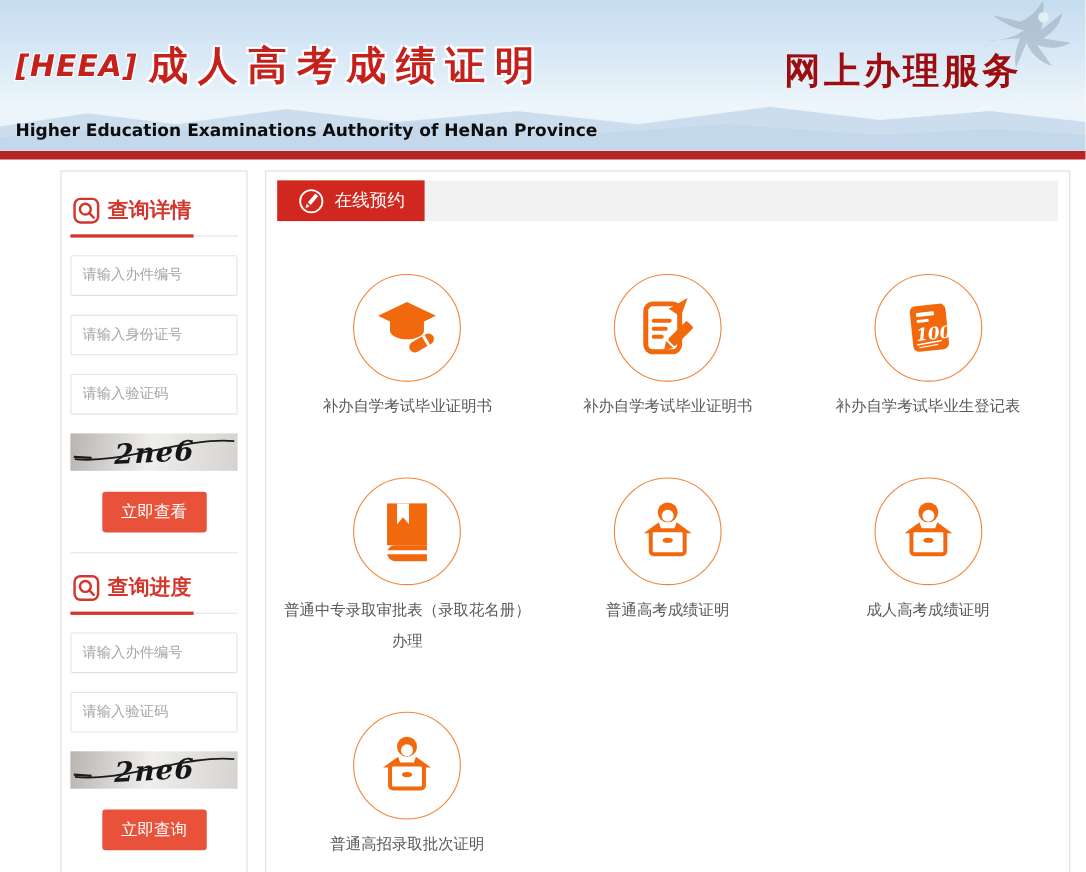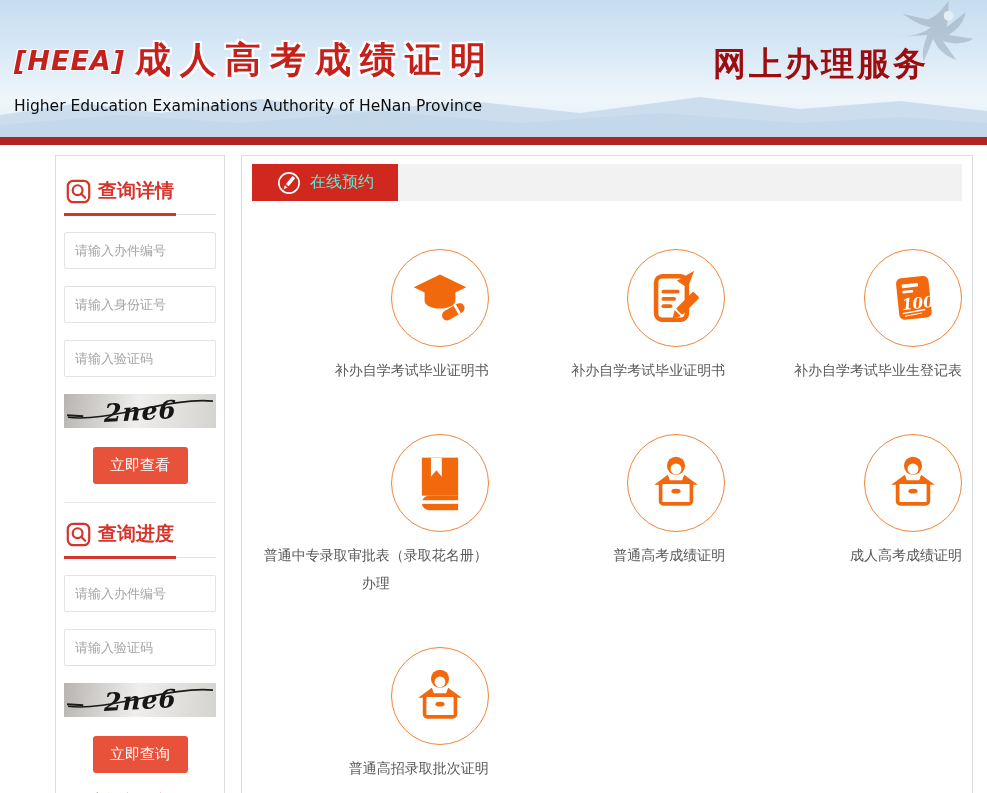--- a/index.html
+++ b/index.html
@@ -18,21 +18,21 @@
   .brand { position:absolute; left:14px; top:36px; }
   .brand-row { display:flex; align-items:center; gap:10px; }
   .logo {
     color:#c5211c; font-weight:bold; font-style:italic; font-size:27px; letter-spacing:1px;
     text-shadow:-1px -1px 0 #fff,1px -1px 0 #fff,-1px 1px 0 #fff,1px 1px 0 #fff;
   }
   .site-title {
     color:#c5211c; font-weight:bold; font-size:36px; letter-spacing:9px;
     text-shadow:-2px -2px 0 #fff,2px -2px 0 #fff,-2px 2px 0 #fff,2px 2px 0 #fff,0 2px 0 #fff,2px 0 0 #fff;
   }
-  .site-subtitle { margin-top:12px; font-size:15.5px; font-weight:normal; color:#0d0d0d; }
+  .site-subtitle { margin-top:25px; font-size:15.5px; font-weight:bold; color:#0d0d0d; }
   .service-title {
     position:absolute; right:58px; top:42px;
     color:#9c0d10; font-weight:bold; font-size:33px; letter-spacing:3px;
     text-shadow:0 1px 0 rgba(255,255,255,.6);
   }
   .red-bar { height:8px; background:#b32525; }
   
   .content { display:flex; gap:16px; margin:10px 15px 0 55px; align-items:flex-start; }
   
   .sidebar {
@@ -71,27 +71,27 @@
   }
   .side-divider { border:none; border-top:1px solid #e7e7e7; margin:18px 0 16px; }
   .forgot-link { display:block; text-align:center; margin-top:18px; color:#e8372c; font-size:15px; text-decoration:none; }
   
   .panel {
     width:732px; flex:none; background:#fff; border:1px solid #dedede;
     padding:8px 10px 40px; height:700px;
   }
   .tabbar { background:#f2f2f2; height:37px; display:flex; }
   .tab {
-    width:146px; background:#d0281e; color:#5eead4; font-size:16px;
+    width:134px; background:#d0281e; color:#ffffff; font-size:16px;
     display:flex; align-items:center; justify-content:center; gap:8px; cursor:pointer;
   }
   .grid {
     margin-top:48px; display:grid; grid-template-columns:repeat(3,1fr); row-gap:50px;
   }
-  .cell { display:flex; flex-direction:column; align-items:flex-end; cursor:pointer; }
+  .cell { display:flex; flex-direction:column; align-items:center; cursor:pointer; }
   .icon-circle {
     width:98px; height:98px; border-radius:50%; border:1px solid #f0853a;
     display:flex; align-items:center; justify-content:center;
   }
   .cell-label {
     margin-top:10px; font-size:14px; color:#595959; text-align:center;
     max-width:226px; line-height:1.95;
   }
   .ic { fill:#f2680d; }
 </style>

